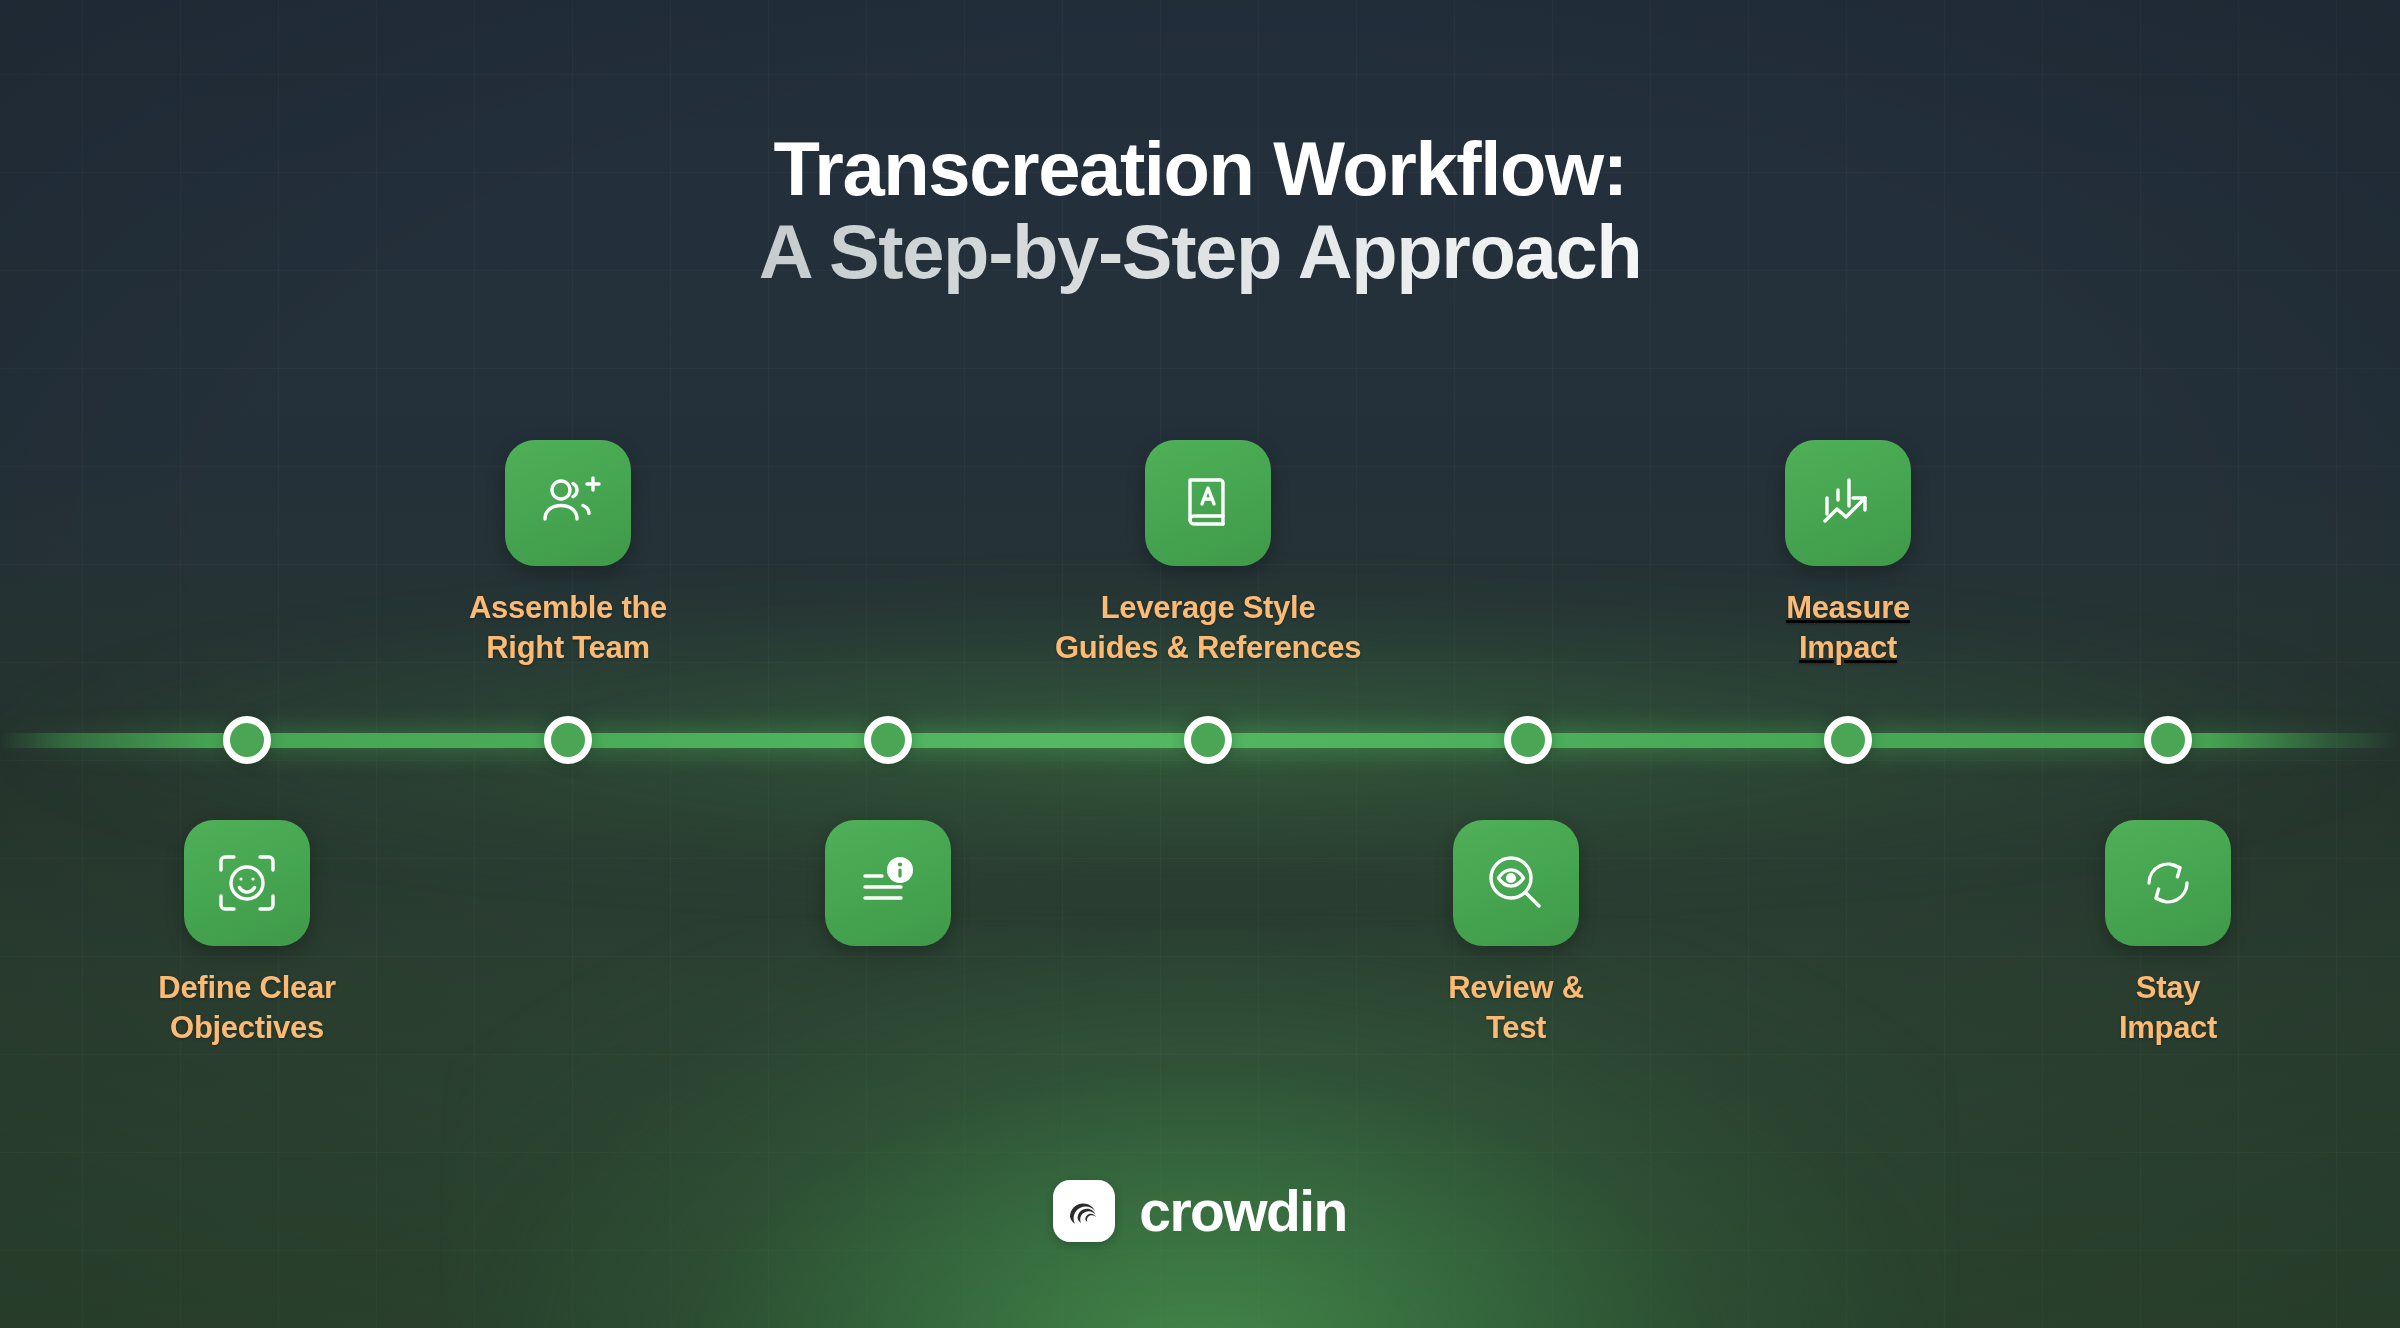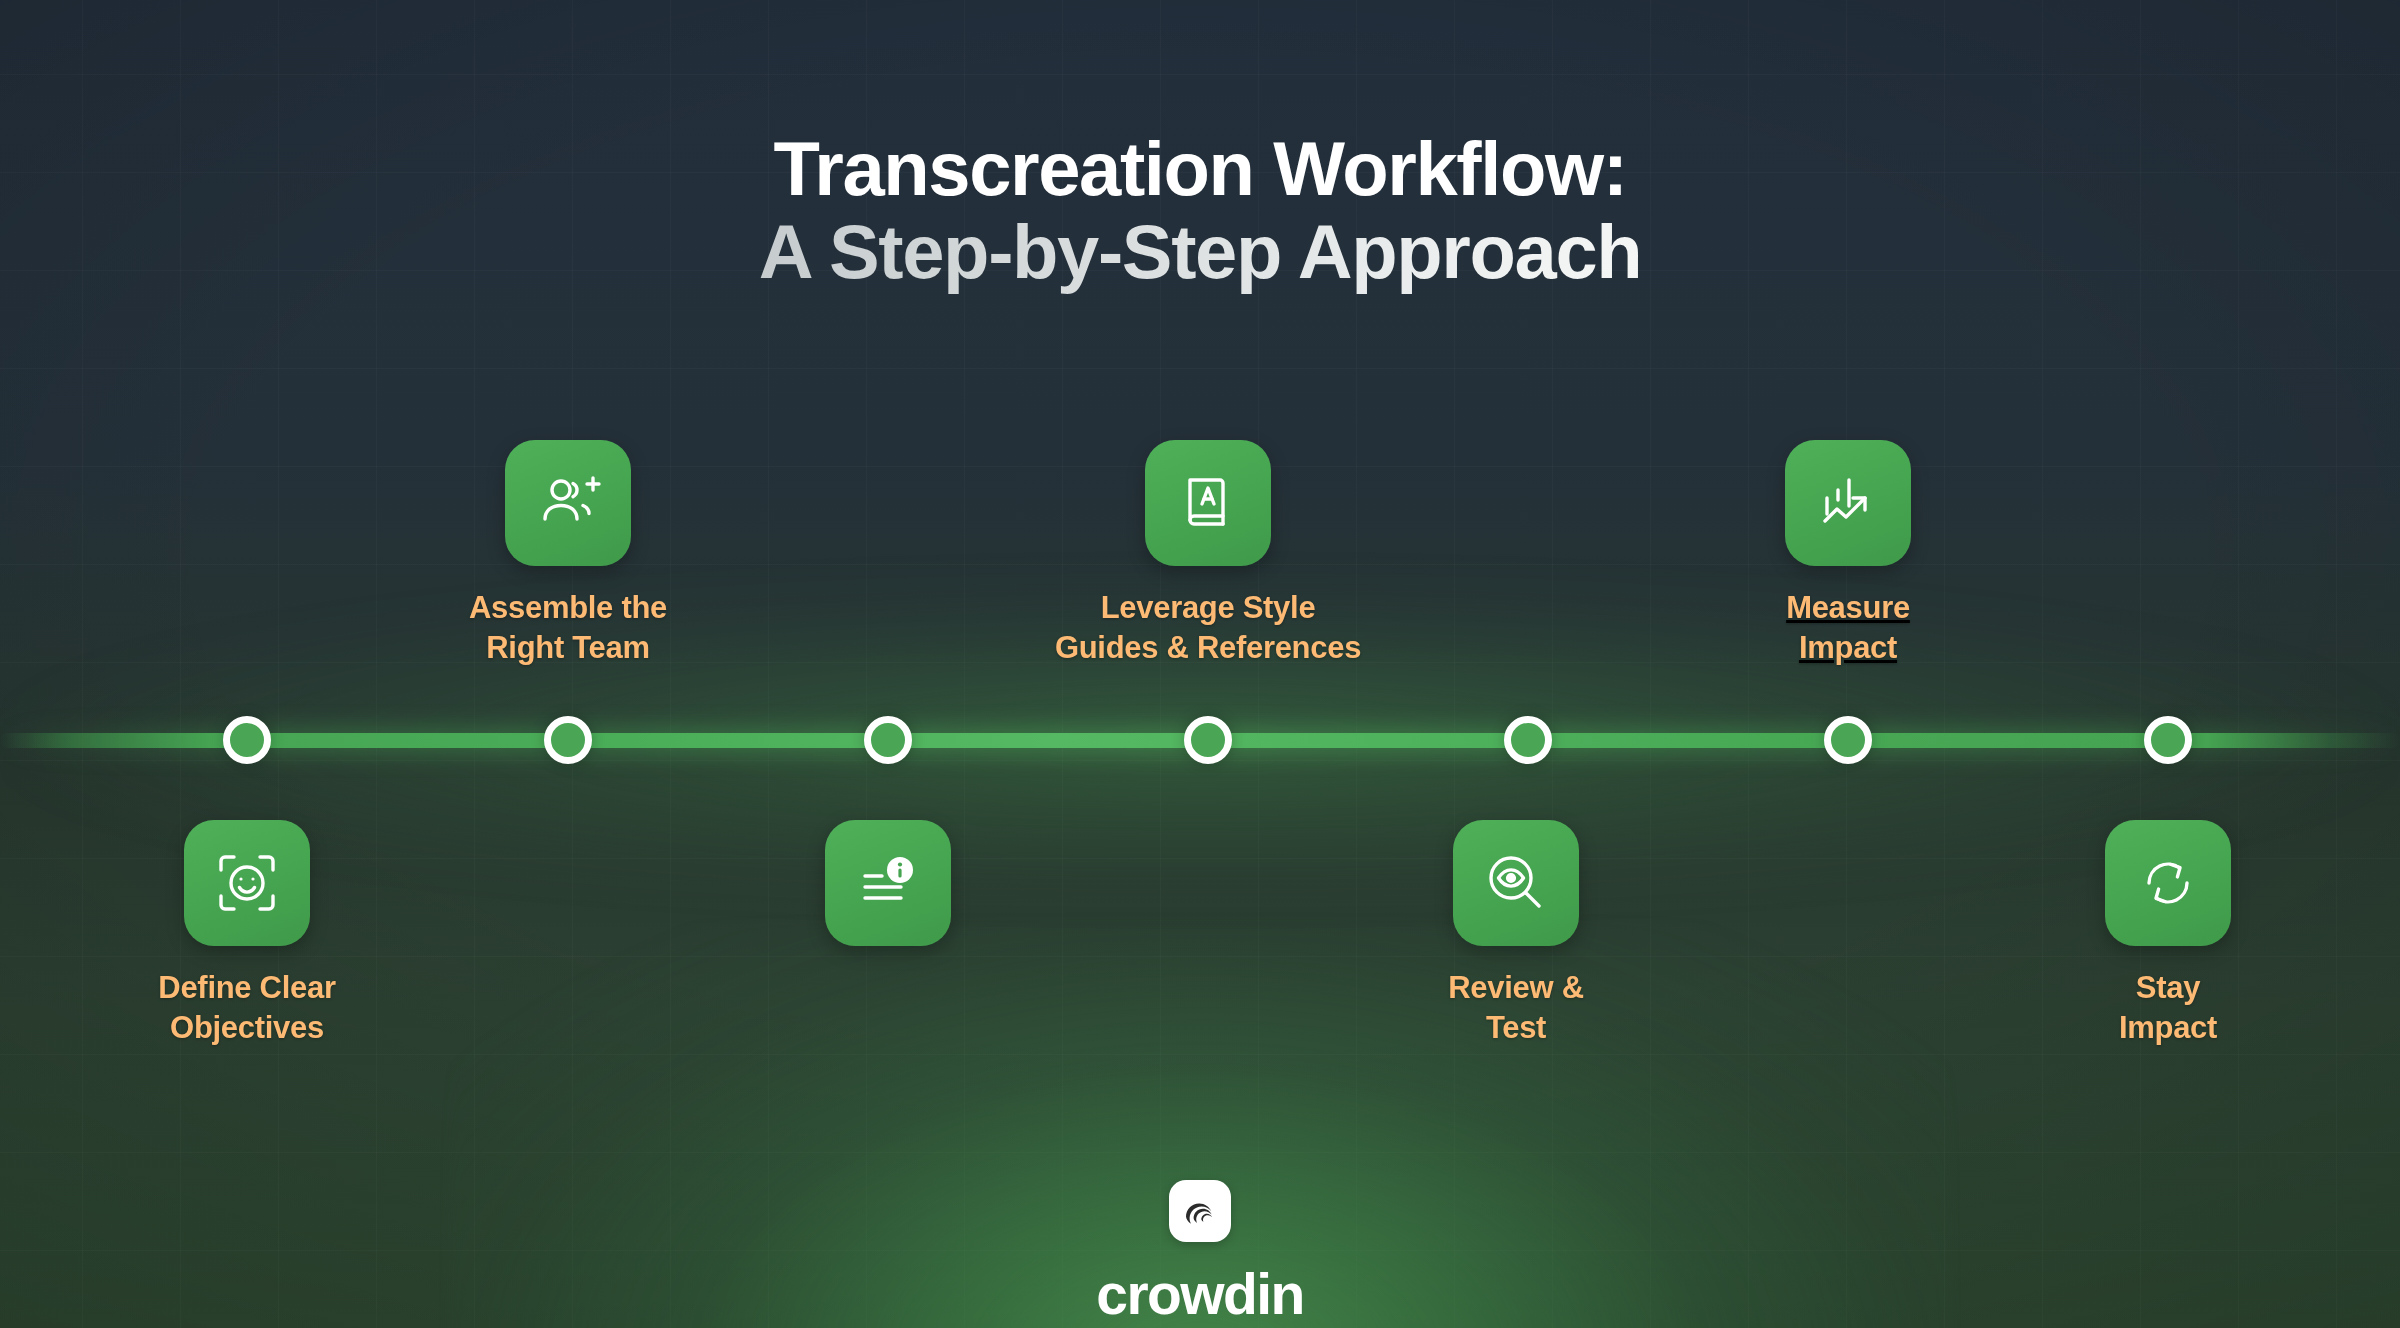--- a/index.html
+++ b/index.html
@@ -188,21 +188,20 @@
   
   #brand {
     position:absolute;
     left:0; right:0;
     top:1180px;
     display:flex;
     align-items:center;
     justify-content:center;
     gap:24px;
     z-index:8;
-    flex-direction:column;
   }
   .brand-mark {
     width:62px; height:62px;
     border-radius:17px;
     background:#ffffff;
     display:flex;
     align-items:center;
     justify-content:center;
     box-shadow:0 3px 10px rgba(0,0,0,0.22);
   }

